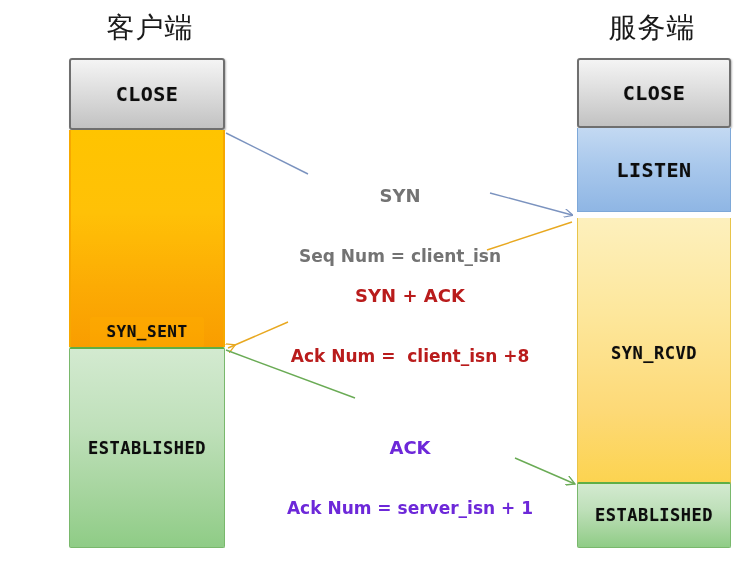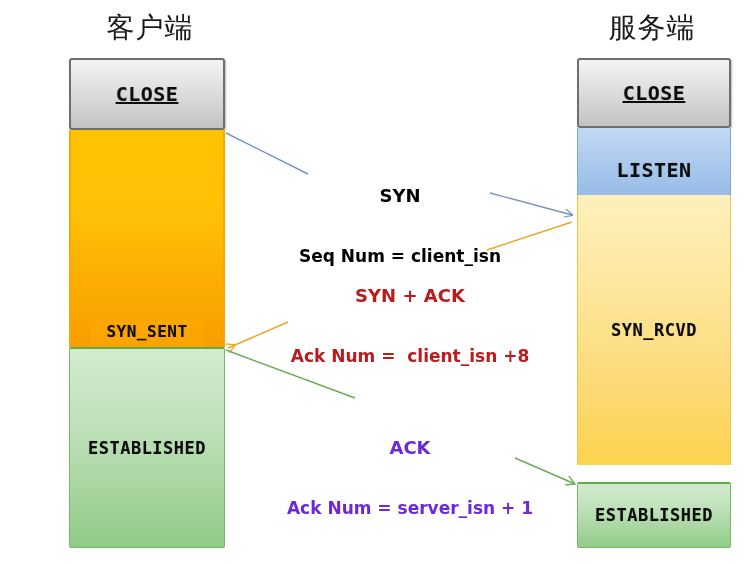--- a/index.html
+++ b/index.html
@@ -75,21 +75,20 @@
     line-height: 1;
     text-shadow: 0 0 1px rgba(0,0,0,0.25);
   }
 
   
   .state.close {
     background: linear-gradient(180deg, #f4f4f4 0%, #e3e3e3 35%, #cfcfcf 75%, #c2c2c2 100%);
     border: 2px solid #6f6f6f;
     border-radius: 3px;
     box-shadow: 1px 1px 2px rgba(0,0,0,0.28);
-    text-decoration: underline;
   }
   
   .state.syn-sent {
     background: linear-gradient(180deg, #ffc400 0%, #ffc107 38%, #fcab04 72%, #f99d00 100%);
     border-left: 2px solid #f6a800;
     border-right: 2px solid #f6a800;
     align-items: flex-end;
   }
   .state.syn-sent .state-label {
     margin-top: 96px;
@@ -144,21 +143,21 @@
   .msg .msg-title {
     display: block;
     font-weight: 700;
     font-size: 18px;
   }
   .msg .msg-line {
     display: block;
     font-weight: 700;
     font-size: 17px;
   }
-  #msg-syn     { left: 250px; top: 146px; width: 300px; color: #000000; }
+  #msg-syn     { left: 250px; top: 146px; width: 300px; color: #737373; }
   #msg-synack  { left: 250px; top: 246px; width: 320px; color: #b91c1c; }
   #msg-ack     { left: 250px; top: 398px; width: 320px; color: #6d28d9; }
 </style>
 </head>
 <body>
 
 <div id="canvas">
 
   <div class="col-title" id="client-title">客户端</div>
 
@@ -183,21 +182,21 @@
   <div class="column" id="server-column">
 
     <div class="state close" id="server-close" style="top:0px; height:70px;">
       <span class="state-label fs20">CLOSE</span>
     </div>
 
     <div class="state listen" id="server-listen" style="top:70px; height:84px;">
       <span class="state-label fs20">LISTEN</span>
     </div>
 
-    <div class="state syn-rcvd" id="server-syn-rcvd" style="top:137px; height:270px;">
+    <div class="state syn-rcvd" id="server-syn-rcvd" style="top:160px; height:270px;">
       <span class="state-label fs17">SYN_RCVD</span>
     </div>
 
     <div class="state established" id="server-established" style="top:424px; height:66px;">
       <span class="state-label fs17">ESTABLISHED</span>
     </div>
 
   </div>
 
   <svg id="arrow-layer" viewBox="0 0 750 564">

